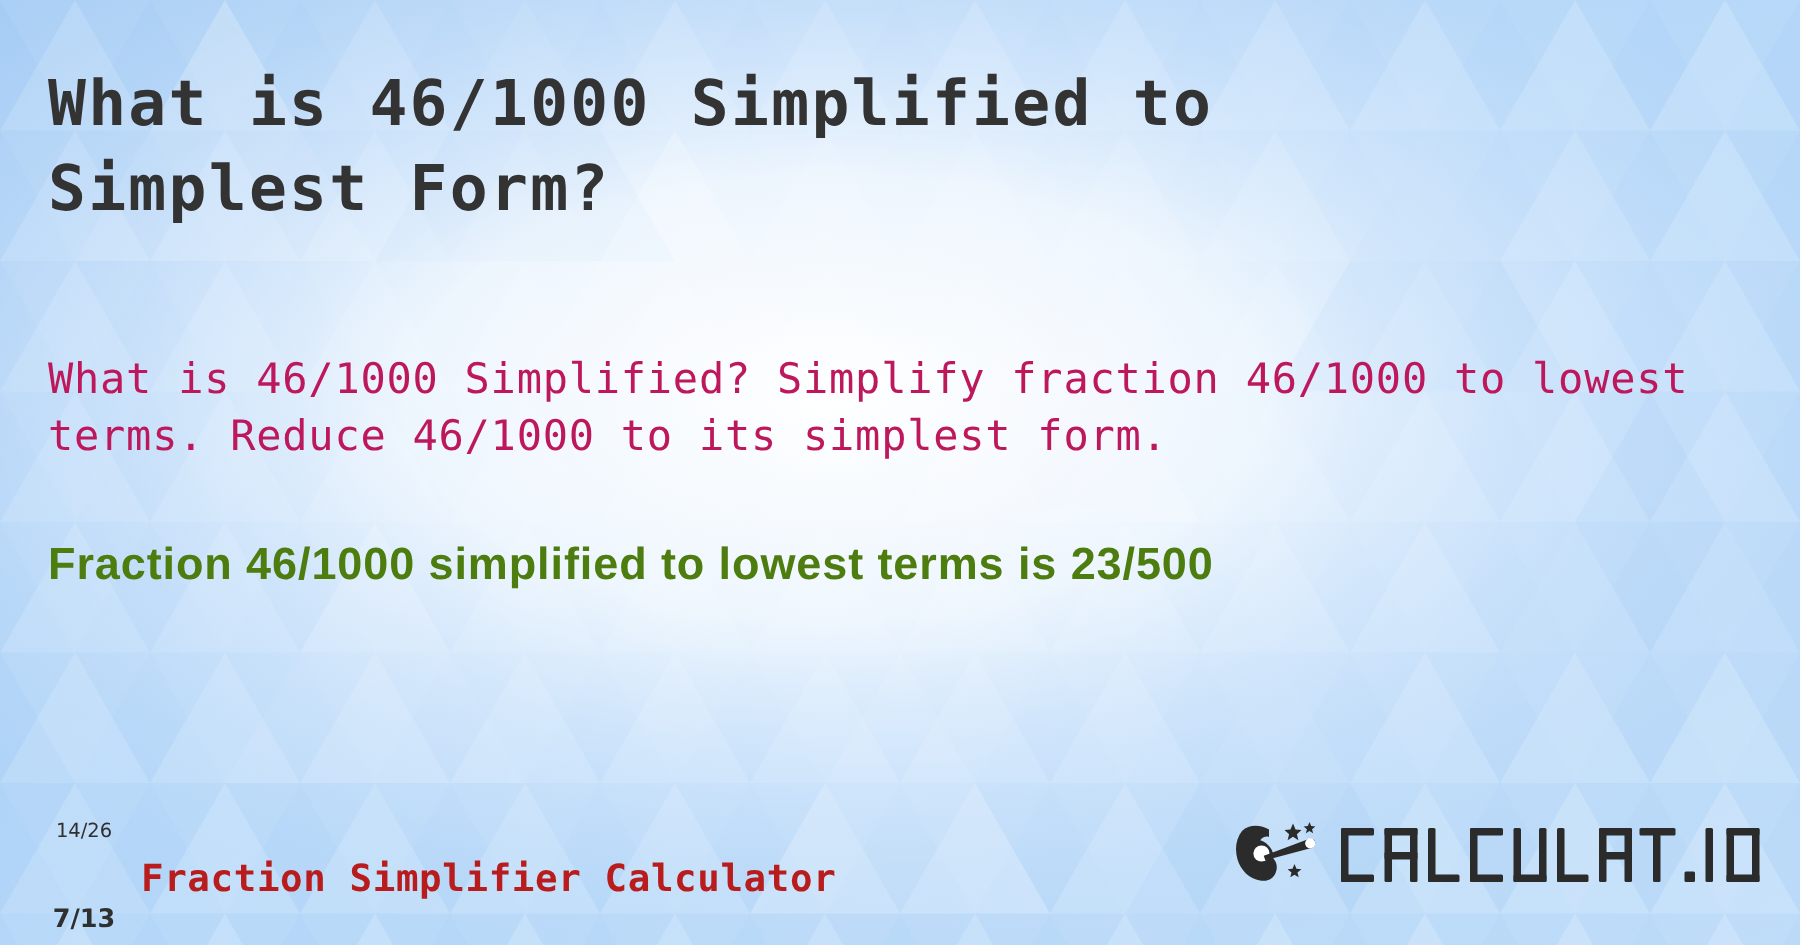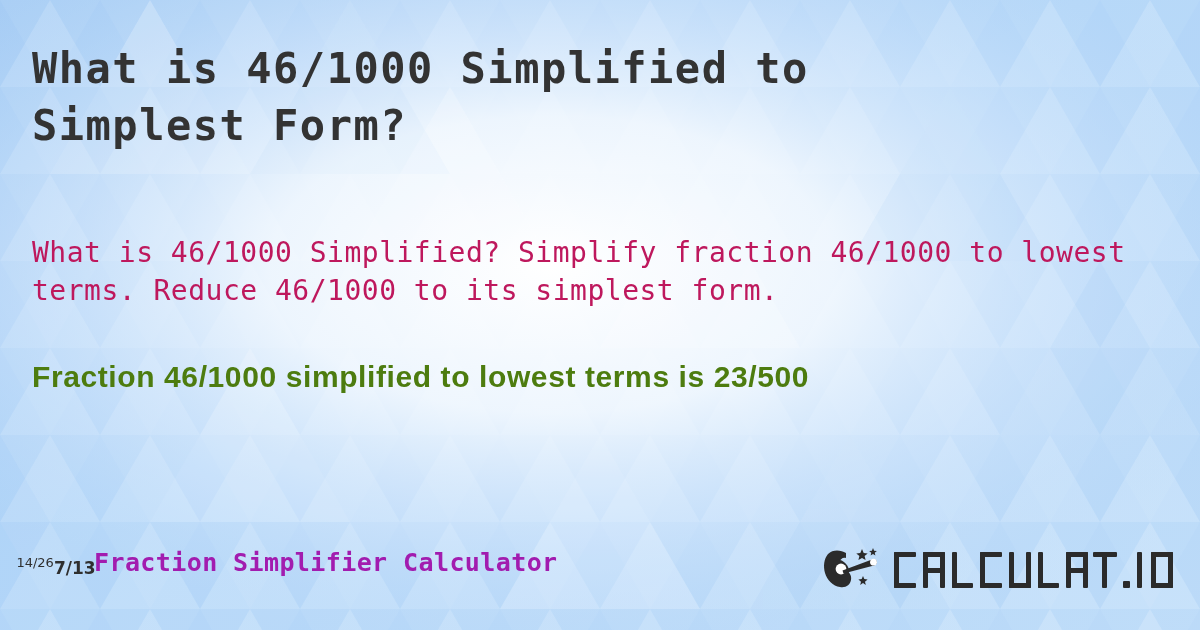--- a/index.html
+++ b/index.html
@@ -77,45 +77,46 @@
   #footer-brand {
     position:absolute;
     left:32px; top:8px;
     display:flex;
     align-items:center;
     gap:14px;
   }
 
   #fraction-icon {
     display:flex;
-    flex-direction:row;
+    flex-direction:column;
     align-items:center;
     justify-content:center;
     line-height:1;
     color:#2f2f2f;
     width:48px;
+    gap:32px;
   }
   #fraction-icon .num-top {
     font-family:"DejaVu Sans", sans-serif;
     font-size:13px;
     letter-spacing:0px;
   }
   #fraction-icon .num-bottom {
     font-family:"DejaVu Sans", sans-serif;
     font-size:17px;
     font-weight:bold;
     margin-top:12px;
   }
 
   #footer-title {
     font-family:"DejaVu Sans Mono", monospace;
     font-weight:bold;
     font-size:25px;
     letter-spacing:0.4px;
-    color:#a21caf;
+    color:#b91c1c;
     white-space:nowrap;
   }
 
   #site-logo {
     position:absolute;
     right:22px; top:6px;
     display:flex;
     align-items:center;
     gap:8px;
   }

